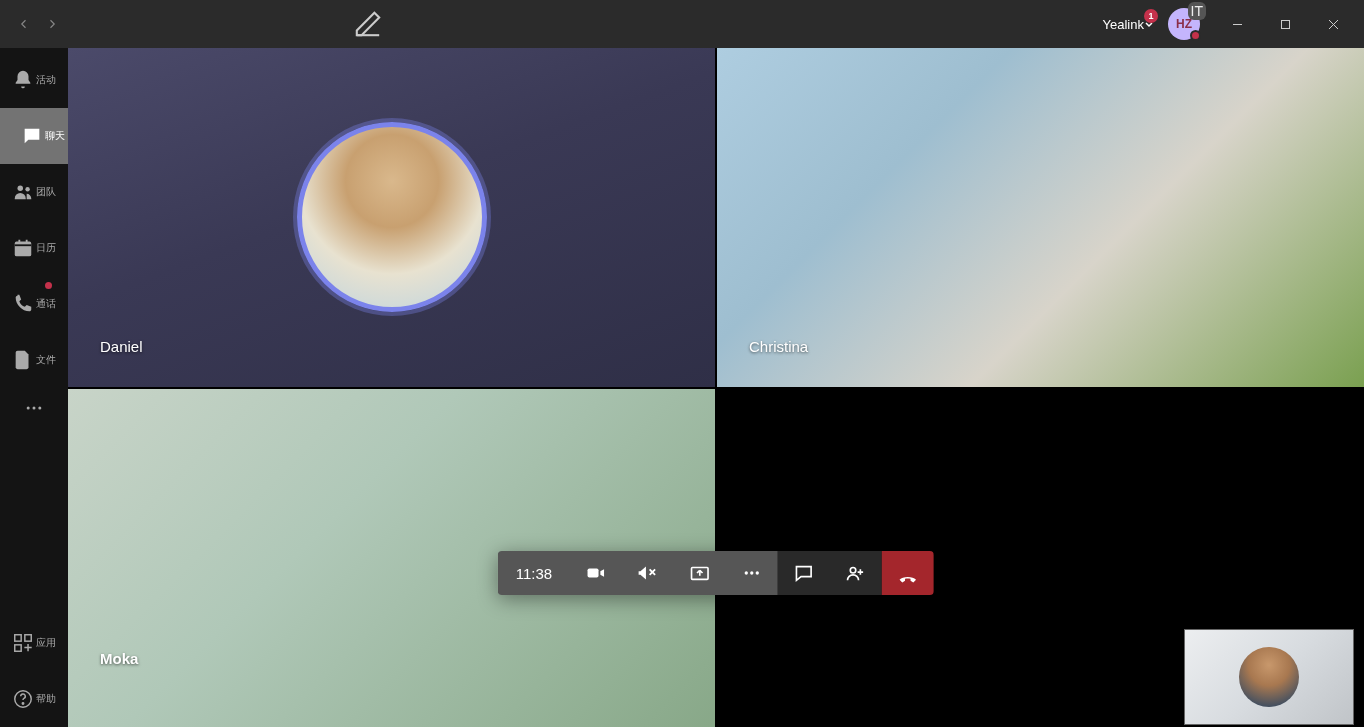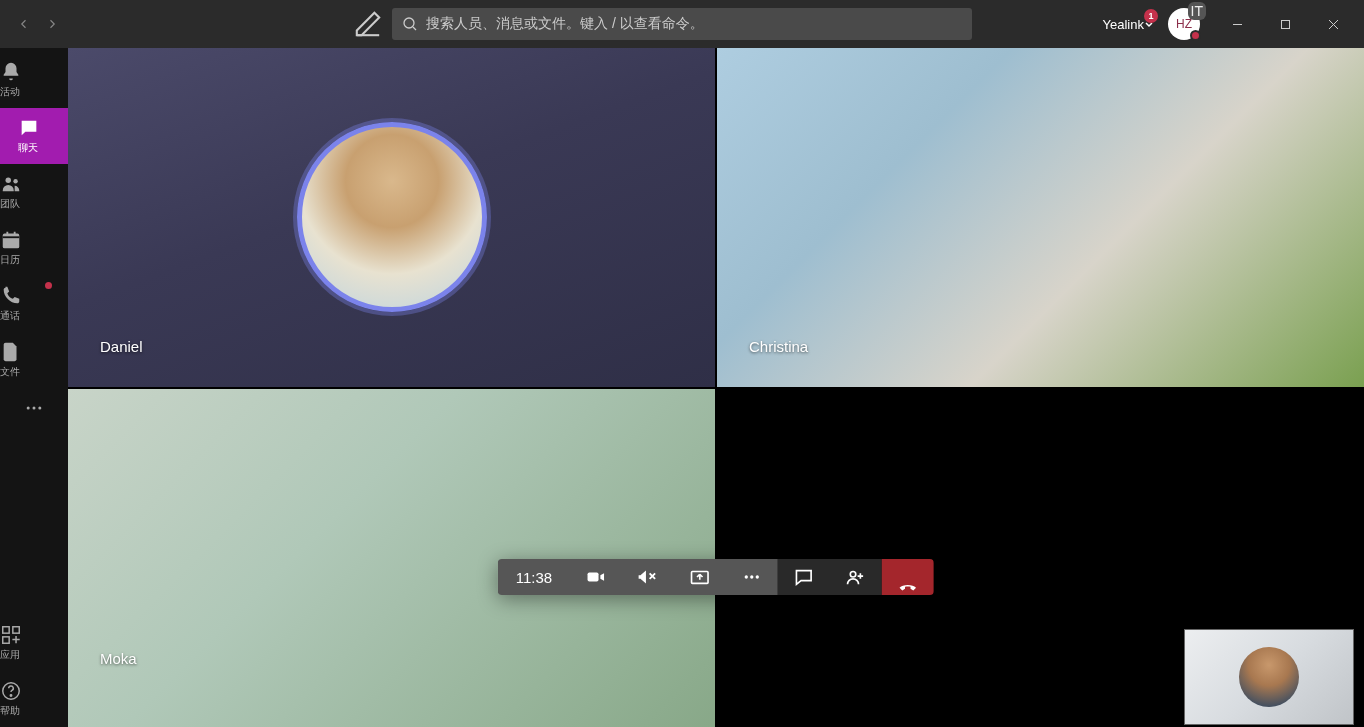--- a/index.html
+++ b/index.html
@@ -9,56 +9,56 @@
 .nav-arrows { display: flex; gap: 4px; margin-left: 4px; }
 .nav-arrow { width: 24px; height: 24px; display: flex; align-items: center; justify-content: center; color: #888; cursor: pointer; }
 .nav-arrow svg { width: 12px; height: 12px; }
 .compose-btn { width: 32px; height: 32px; display: flex; align-items: center; justify-content: center; color: #ccc; cursor: pointer; margin-left: 280px; }
 .search-bar { flex: 0 0 580px; height: 32px; background: #4a4a4a; border-radius: 3px; display: flex; align-items: center; padding: 0 10px; gap: 8px; color: #ccc; font-size: 14px; }
 .search-bar svg { width: 16px; height: 16px; flex-shrink: 0; }
 .spacer { flex: 1; }
 .org-label { color: #fff; font-size: 13px; display: flex; align-items: center; cursor: pointer; position: relative; }
 .org-badge { position: absolute; top: -8px; right: -4px; width: 14px; height: 14px; border-radius: 50%; background: #c4314b; color:#fff; font-size:9px; display:flex; align-items:center; justify-content:center; font-weight:600;}
 .avatar-wrap { position: relative; margin: 0 6px; }
-.avatar { width: 32px; height: 32px; border-radius: 50%; background: #ffffff; display: flex; align-items: center; justify-content: center; font-size: 12px; font-weight: 400; color: #8b2e4a; }
+.avatar { width: 32px; height: 32px; border-radius: 50%; background: #c4b5fd; display: flex; align-items: center; justify-content: center; font-size: 12px; font-weight: 700; color: #8b2e4a; }
 .avatar-badge { position: absolute; top: -6px; right: -6px; background: #555; color:#eee; font-size:14px; padding:1px 3px; border-radius:6px; }
 .presence-dot { position:absolute; bottom:-1px; right:-1px; width:11px; height:11px; border-radius:50%; background:#c4314b; border:2px solid #2b2b2b; }
 .win-controls { display: flex; gap: 2px; }
 .win-btn { width: 46px; height: 32px; display: flex; align-items: center; justify-content: center; color: #ccc; cursor: pointer; }
 .win-btn svg { width: 11px; height: 11px; }
 
 .app-body { display: flex; height: 679px; }
 .rail { width: 68px; background: #141414; display: flex; flex-direction: column; align-items: center; padding-top: 4px; }
-.rail-item { width: 68px; height: 56px; display: flex; flex-direction: column; align-items: flex-start; justify-content: center; gap: 2px; color: #aaa; cursor: pointer; position: relative; }
-.rail-item.active { background: #a21caf; color: #fff; padding-left: 18px; }
+.rail-item { width: 68px; height: 56px; display: flex; flex-direction: row; align-items: center; justify-content: center; gap: 2px; color: #aaa; cursor: pointer; position: relative; }
+.rail-item.active { background: #737373; color: #fff; padding-left: 18px; }
 .rail-item svg { width: 22px; height: 22px; }
 .rail-label { font-size: 10px; }
 .rail-dot { position:absolute; top:6px; right:16px; width:7px; height:7px; border-radius:50%; background:#c4314b; }
 .rail-spacer { flex: 1; }
 .rail-more { width: 68px; height: 40px; display:flex; align-items:center; justify-content:center; color:#aaa; cursor:pointer; }
 
 .video-area { flex: 1; position: relative; background: #000; }
 .grid { display: grid; grid-template-columns: 1fr 1fr; grid-template-rows: 1fr 1fr; width: 100%; height: 100%; gap: 2px; }
 .tile { position: relative; overflow: hidden; display:flex; align-items:center; justify-content:center; }
 .tile .name { position: absolute; color: #fff; font-size: 15px; font-weight: 400; text-shadow: 0 1px 3px rgba(0,0,0,.6); }
 .t-daniel { background: linear-gradient(160deg, #4b4a6a 0%, #3a3955 45%, #2f2f47 100%); }
 .t-daniel .portrait { width: 190px; height: 190px; border-radius: 50%; border: 5px solid #7b83eb; box-shadow: 0 0 0 4px rgba(123,131,235,.35); background: radial-gradient(circle at 50% 30%, #d9b88c 0%, #c8a070 30%, #e8e2d0 60%, #bcd3e0 100%); }
 .t-daniel .name { left: 32px; bottom: 32px; }
 .t-christina { background: linear-gradient(135deg, #aecde0 0%, #9ebed0 30%, #d8d4ca 60%, #7aa050 100%); }
 .t-christina .name { left: 32px; bottom: 32px; }
 .t-moka { background: linear-gradient(135deg, #c8d4c8 0%, #b0c8b8 40%, #88a888 100%); }
-.t-moka .name { left: 32px; bottom: 60px; }
+.t-moka .name { left: 32px; bottom: 60px; font-weight: bold; }
 .t-mike { background: #4a4a4a; }
 .t-mike .portrait { width: 190px; height: 190px; border-radius: 50%; background: radial-gradient(circle at 50% 35%, #d9b890 0%, #c89868 25%, #5590c0 60%, #e0e4e8 100%); }
 .t-mike .name { left: 32px; bottom: 100px; }
 
 .self-pip { position: absolute; right: 10px; bottom: 2px; width: 170px; height: 96px; background: linear-gradient(135deg, #eceef0 0%, #d8dce0 50%, #c0c4c8 100%); border: 1px solid #666; display:flex; align-items:center; justify-content:center; }
 .self-pip .face { width:60px; height:60px; border-radius:50%; background: radial-gradient(circle at 50% 30%, #c8986c 0%, #a87850 40%, #445060 80%); }
 
-.call-bar { position: absolute; left: 50%; transform: translateX(-50%); bottom: 132px; height: 36px; display: flex; border-radius: 4px; overflow: hidden; box-shadow: 0 4px 20px rgba(0,0,0,.4); }
+.call-bar { position: absolute; left: 50%; transform: translateX(-50%); bottom: 132px; height: 44px; display: flex; border-radius: 4px; overflow: hidden; box-shadow: 0 4px 20px rgba(0,0,0,.4); }
 .cb-section { display: flex; align-items: center; }
 .cb-light { background: #565656; }
 .cb-dark { background: #292929; }
 .cb-time { padding: 0 18px; color: #fff; font-size: 15px; font-weight: 500; }
 .cb-btn { width: 52px; height: 52px; display:flex; align-items:center; justify-content:center; color:#fff; cursor:pointer; }
 .cb-btn svg { width: 22px; height: 22px; }
 .cb-hangup { background:#a4262c; }
 .cb-hangup svg { fill:#fff; }
 </style>
 </head>
@@ -76,27 +76,20 @@
           <path d="M6 3l5 5-5 5"></path>
         </svg>
       </div>
   </div>
   <div class="compose-btn">
       <svg viewBox="0 0 20 20" fill="none" stroke="currentColor" stroke-width="1.3">
         <path d="M3 14V17h3L17 6l-3-3L3 14z"></path>
         <path d="M3 17h14"></path>
       </svg>
     </div>
-  <div class="search-bar">
-    <svg viewBox="0 0 16 16" fill="none" stroke="currentColor" stroke-width="1.3">
-        <circle cx="7" cy="7" r="5"></circle>
-        <path d="M11 11l3 3"></path>
-      </svg>
-    <span>搜索人员、消息或文件。键入 / 以查看命令。</span>
-  </div>
   <div class="spacer"></div>
   <div class="org-label">
     <span>Yealink</span>
     <svg width="10" height="10" viewBox="0 0 10 10" fill="none" stroke="currentColor" stroke-width="1.5">
         <path d="M2 4l3 3 3-3"></path>
       </svg>
     <div class="org-badge">1</div>
   </div>
   <div class="avatar-wrap">
     <div class="avatar">HZ</div>

